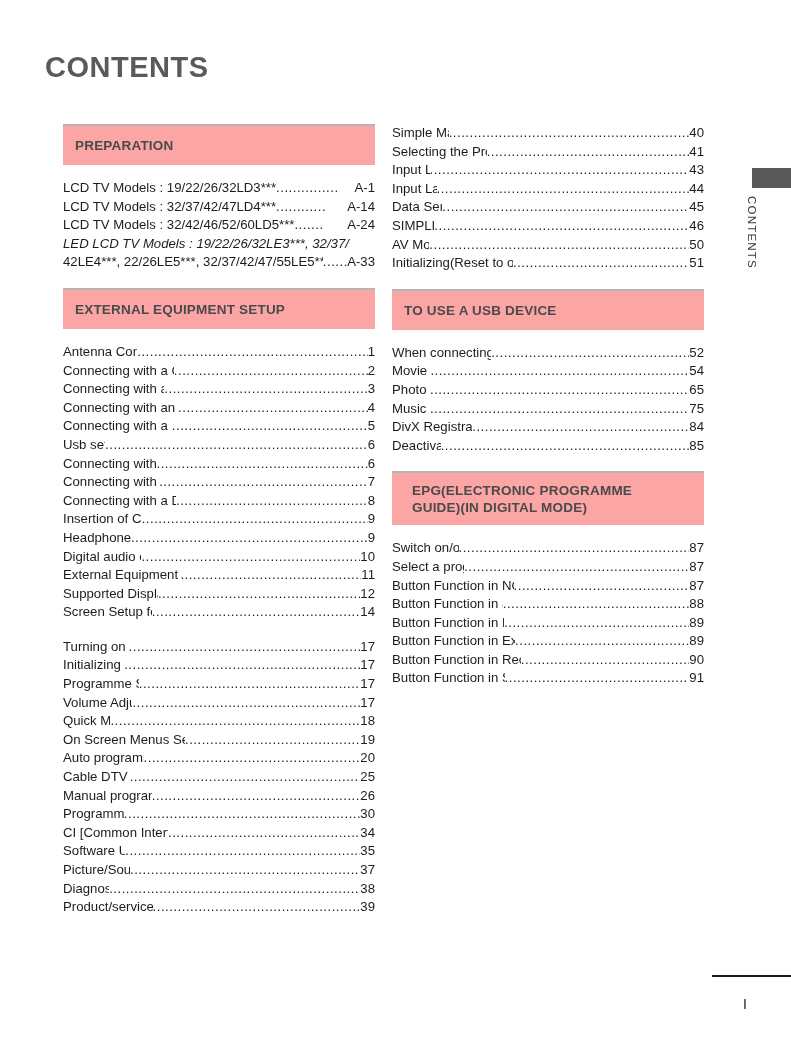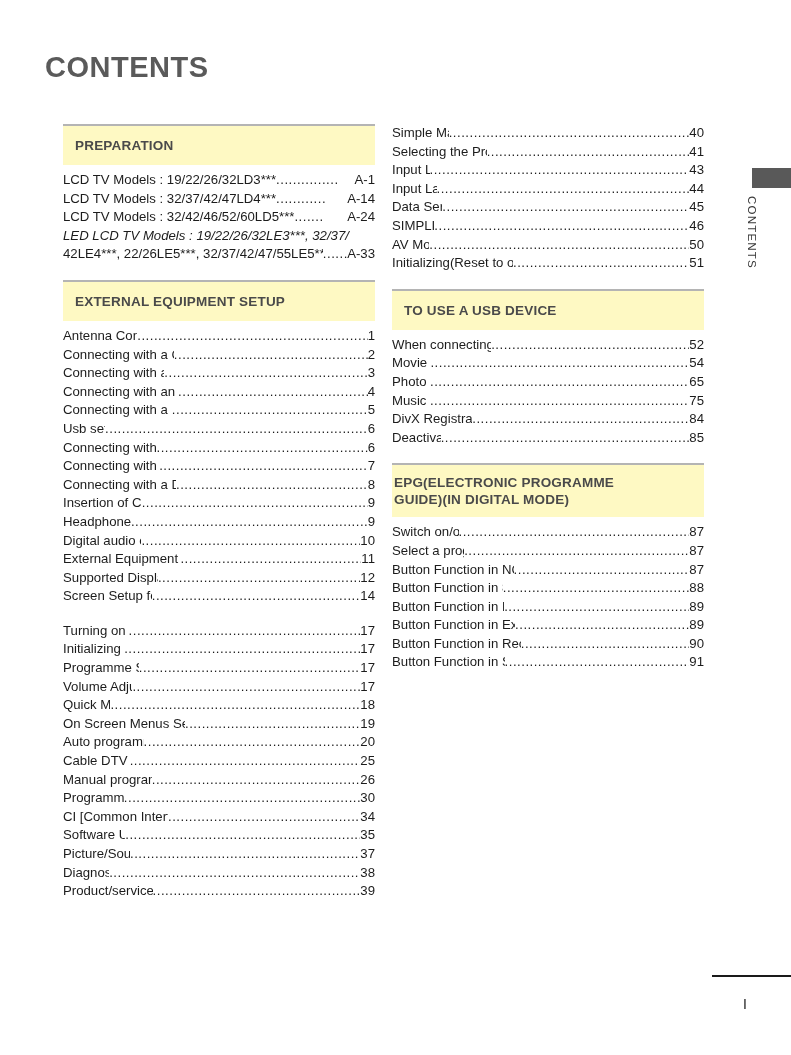--- a/index.html
+++ b/index.html
@@ -31,32 +31,32 @@
   .col {
     position: absolute;
     top: 124px;
     width: 312px;
   }
   .col-left  { left: 63px; }
   .col-right { left: 392px; }
 
   
   .sect-head {
-    background: #fef9c3;
+    background: #fca5a5;
     border-top: 2px solid #b4b4b4;
     color: #4a4a4a;
     font-size: 13.5px;
     font-weight: bold;
     letter-spacing: 0.2px;
     padding: 11px 0 11px 12px;
     box-sizing: border-box;
     line-height: 17px;
-    margin-bottom: 6px;
-  }
-  .sect-head.tall { padding: 9px 10px 9px 2px; }
+    margin-bottom: 14px;
+  }
+  .sect-head.tall { padding: 9px 10px 9px 20px; }
 
   
   .sect-gap { height: 16px; }
 
   
   .toc {
     list-style: none;
     margin: 0;
     padding: 0;
   }

